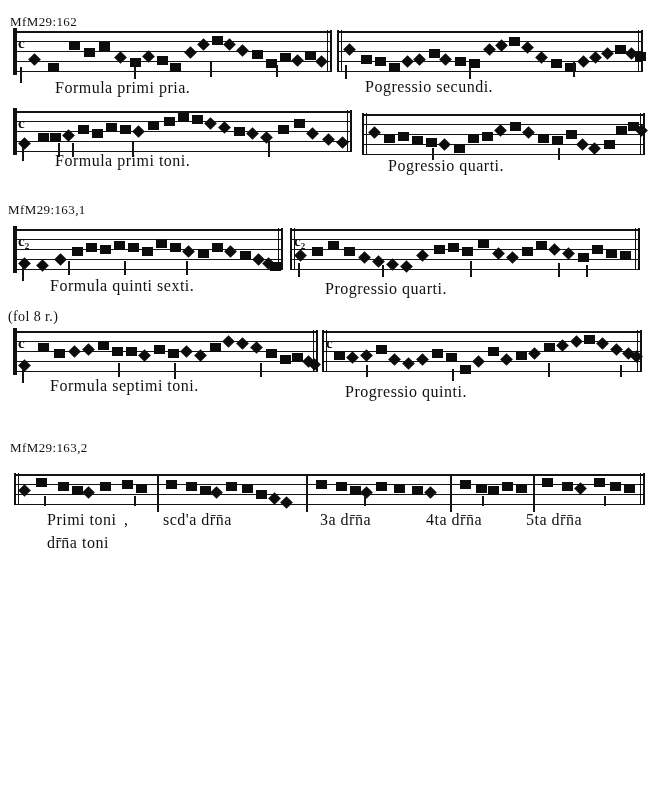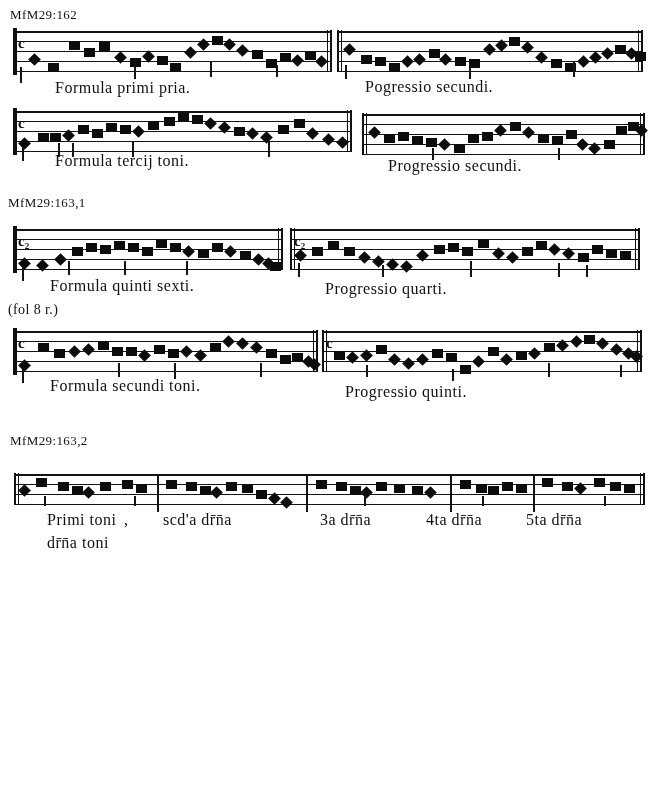--- a/index.html
+++ b/index.html
@@ -1,18 +1,18 @@
 <!DOCTYPE html>
 <html><head>
 <meta charset="utf-8">
 <style>
   html,body{margin:0;padding:0;background:#fff;}
   .page{position:relative;width:668px;height:792px;background:#ffffff;overflow:hidden;
         font-family:"Liberation Serif", serif;color:#111;}
-  .ref-label{position:absolute;font-size:13px;letter-spacing:.4px;white-space:nowrap;}
+  .ref-label{position:absolute;font-size:13px;letter-spacing:.4px;white-space:nowrap;margin-top:7px;}
   .ref-mfm162{left:10px;top:7px;}
   .ref-mfm163-1{left:8px;top:195px;}
   .ref-fol{left:8px;top:302px;font-size:14px;}
   .ref-mfm163-2{left:10px;top:433px;}
   .staff{position:absolute;}
   .sline{position:absolute;left:0;right:0;height:1.3px;background:#141414;}
   .sline.thick{height:2px;}
   .note{position:absolute;background:#0c0c0c;}
   .note.q{width:11px;height:9px;}
   .note.d{width:9px;height:9px;transform:rotate(45deg);}
@@ -145,21 +145,21 @@
         <span class="note q" style="left: 280px; top: 8px;"></span>
         <span class="note d" style="left: 294px; top: 18px;"></span>
         <span class="note d" style="left: 310px; top: 24px;"></span>
         <span class="note d" style="left: 324px; top: 27px;"></span>
         <div class="tick" style="left: 8px; top: 36px; height: 14px;"></div>
         <div class="tick" style="left: 44px; top: 32px; height: 14px;"></div>
         <div class="tick" style="left: 58px; top: 32px; height: 14px;"></div>
         <div class="tick" style="left: 118px; top: 30px; height: 16px;"></div>
         <div class="tick" style="left: 254px; top: 30px; height: 16px;"></div>
       </div>
-      <span class="staff-label" style="left: 55px; top: 152px;">Formula tercij toni.</span>
+      <span class="staff-label" style="left: 55px; top: 152px;">Formula primi toni.</span>
       <div class="staff" style="left: 362px; top: 114px; width: 283px; height: 40px;">
         <div class="sline thick" style="top: 0px;"></div>
         <div class="sline" style="top: 10px;"></div>
         <div class="sline" style="top: 20px;"></div>
         <div class="sline" style="top: 30px;"></div>
         <div class="sline" style="top: 40px;"></div>
         <div class="edgeL1"></div>
         <div class="edgeL2"></div>
         <div class="edgeR1"></div>
         <div class="edgeR2"></div>
@@ -180,21 +180,21 @@
         <span class="note q" style="left: 204px; top: 16px;"></span>
         <span class="note d" style="left: 216px; top: 26px;"></span>
         <span class="note d" style="left: 228px; top: 30px;"></span>
         <span class="note q" style="left: 242px; top: 26px;"></span>
         <span class="note q" style="left: 254px; top: 12px;"></span>
         <span class="note q" style="left: 266px; top: 8px;"></span>
         <span class="note d" style="left: 275px; top: 12px;"></span>
         <div class="tick" style="left: 70px; top: 34px; height: 12px;"></div>
         <div class="tick" style="left: 196px; top: 34px; height: 12px;"></div>
       </div>
-      <span class="staff-label" style="left: 388px; top: 157px;">Progressio secundi.</span>
+      <span class="staff-label" style="left: 388px; top: 157px;">Pogressio quarti.</span>
       <div class="staff" style="left: 14px; top: 229px; width: 269px; height: 40px;">
         <div class="sline thick" style="top: 0px;"></div>
         <div class="sline" style="top: 10px;"></div>
         <div class="sline" style="top: 20px;"></div>
         <div class="sline" style="top: 30px;"></div>
         <div class="sline" style="top: 40px;"></div>
         <div class="bracket"></div>
         <div class="edgeR1"></div>
         <div class="edgeR2"></div>
         <span class="clef" style="left: 4px; top: 5px;">c₂</span>
@@ -294,21 +294,21 @@
         <span class="note q" style="left: 252px; top: 18px;"></span>
         <span class="note q" style="left: 266px; top: 24px;"></span>
         <span class="note q" style="left: 278px; top: 22px;"></span>
         <span class="note d" style="left: 290px; top: 26px;"></span>
         <span class="note d" style="left: 296px; top: 29px;"></span>
         <div class="tick" style="left: 8px; top: 38px; height: 14px;"></div>
         <div class="tick" style="left: 104px; top: 32px; height: 14px;"></div>
         <div class="tick" style="left: 160px; top: 32px; height: 16px;"></div>
         <div class="tick" style="left: 246px; top: 32px; height: 14px;"></div>
       </div>
-      <span class="staff-label" style="left: 50px; top: 377px;">Formula secundi toni.</span>
+      <span class="staff-label" style="left: 50px; top: 377px;">Formula septimi toni.</span>
       <div class="staff" style="left: 322px; top: 331px; width: 320px; height: 40px;">
         <div class="sline thick" style="top: 0px;"></div>
         <div class="sline" style="top: 10px;"></div>
         <div class="sline" style="top: 20px;"></div>
         <div class="sline" style="top: 30px;"></div>
         <div class="sline" style="top: 40px;"></div>
         <div class="edgeL1"></div>
         <div class="edgeL2"></div>
         <div class="edgeR1"></div>
         <div class="edgeR2"></div>

